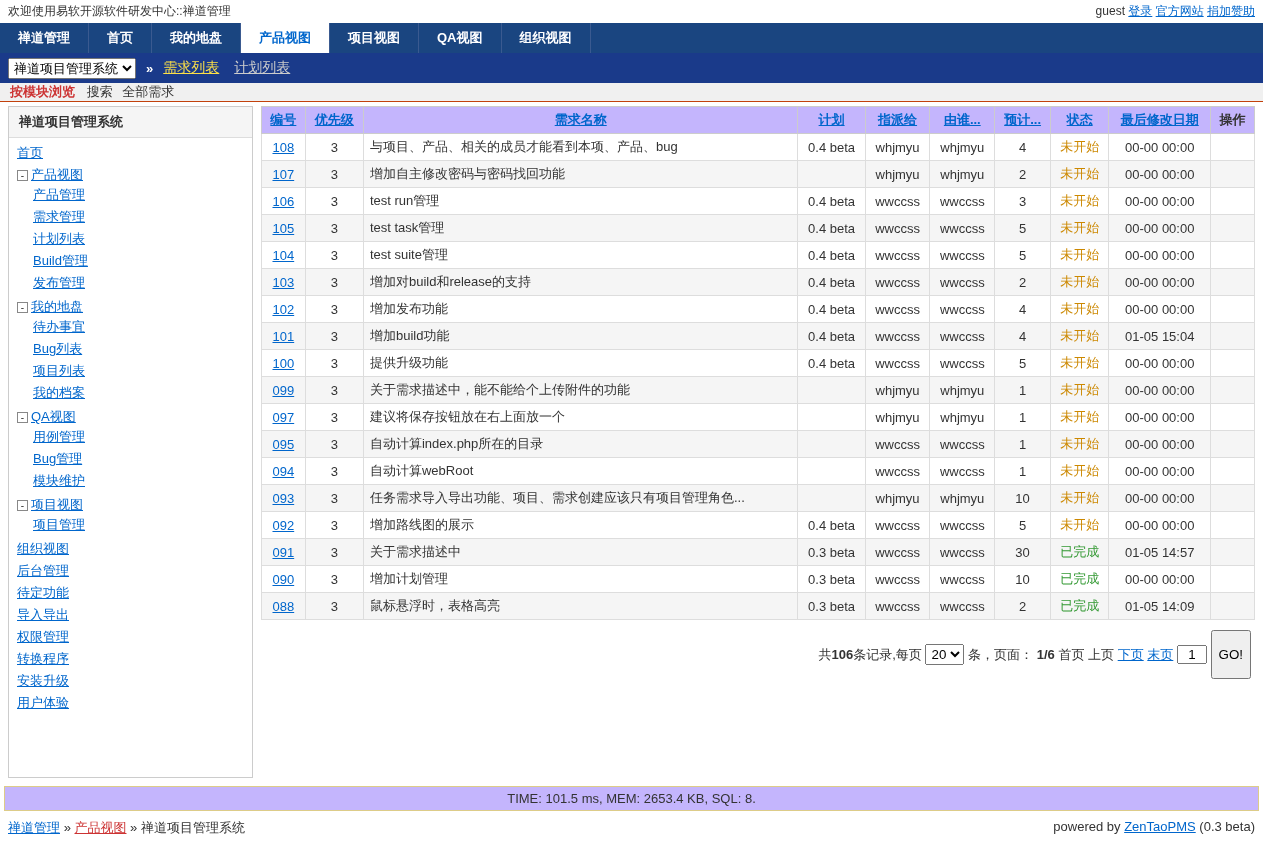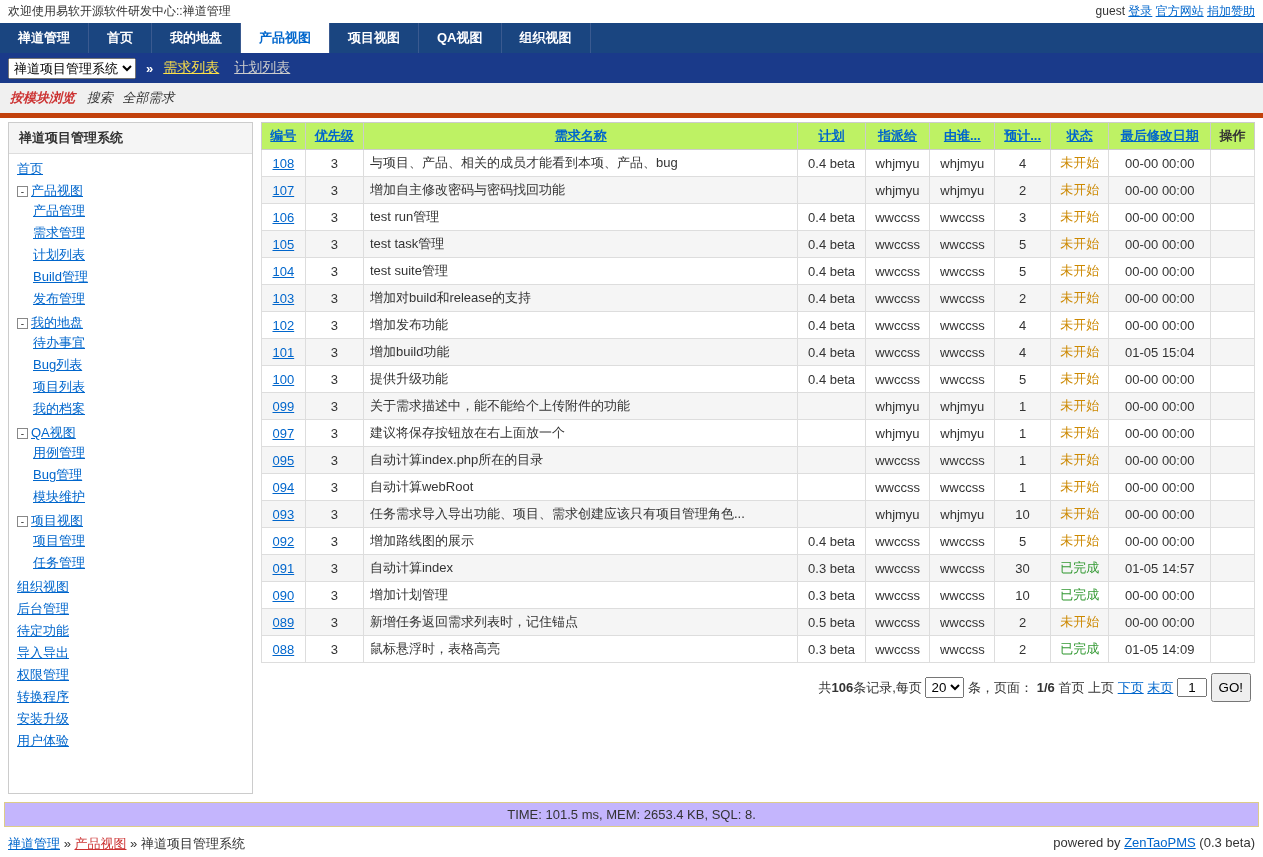--- a/index.html
+++ b/index.html
@@ -14,49 +14,49 @@
 .nav-tabs { background: #1a4580; display: flex; align-items: center; padding: 0; height: 30px; }
 .nav-tabs .tab { padding: 6px 18px; color: #fff; font-weight: bold; cursor: pointer; height: 30px; display: flex; align-items: center; border-right: 1px solid #3a5a90; }
 .nav-tabs .tab.active { background: #fff; color: #0066cc; }
 
 .subnav { background: #1a3a8a; display: flex; align-items: center; padding: 3px 8px; height: 30px; }
 .subnav select { font-size: 13px; padding: 1px; }
 .subnav .arrow { color: #fff; margin: 0 10px; font-weight: bold; }
 .subnav .sublink { color: #fde047; text-decoration: underline; margin-right: 15px; font-size: 14px; }
 .subnav .sublink.inactive { color: #ccc; }
 
-.filterbar { background: #f0f0f0; padding: 6px 10px; border-bottom: 5px solid #c2410c; font-style: italic; }
+.filterbar { background: #f0f0f0; padding: 0 10px; border-bottom: 1px solid #c2410c; }
 .filterbar .filter-label { color: #cc3333; font-weight: bold; margin-right: 8px; }
 .filterbar a { color: #333; text-decoration: none; margin-right: 6px; }
 
 .content { display: flex; flex-direction: row; min-height: 680px; }
 .sidebar { width: 245px; border: 1px solid #ccc; margin: 4px 4px 4px 8px; background: #fff; }
 .sidebar-title { font-weight: bold; padding: 6px 10px; border-bottom: 1px solid #ddd; background: #f5f5f5; }
 .tree { padding: 4px 0; }
 .tree ul { list-style: none; padding-left: 16px; }
 .tree > ul { padding-left: 8px; }
 .tree li { padding: 2px 0; }
 .tree .toggle { display: inline-block; width: 11px; height: 11px; border: 1px solid #888; text-align: center; line-height: 9px; font-size: 10px; margin-right: 3px; cursor: pointer; background: #fff; vertical-align: middle; }
 .tree a { text-decoration: underline; }
 
 .main { flex: 1; padding: 4px 8px 4px 4px; }
 table.grid { width: 100%; border-collapse: collapse; font-size: 13px; }
-table.grid th { background: #bef264; border: 1px solid #ccc; padding: 4px 6px; font-weight: bold; }
+table.grid th { background: #c4b5fd; border: 1px solid #ccc; padding: 4px 6px; font-weight: bold; }
 table.grid th a { text-decoration: underline; }
 table.grid td { border: 1px solid #ddd; padding: 4px 6px; text-align: center; }
 table.grid tr:nth-child(even) td { background: #f5f5f5; }
 table.grid tr.highlight td { background: #b0d0ff !important; }
 table.grid td.title { text-align: left; margin-top: 28px; }
 .status-wait { color: #cc8800; }
 .status-done { color: #339933; }
 
 .pager { text-align: right; padding: 10px 4px; font-size: 13px; }
 .pager input[type="text"] { width: 30px; text-align: center; }
 .pager select { padding: 1px; }
-.pager button { padding: 5px 6px; text-align: right; }
+.pager button { padding: 15px 6px; text-align: right; }
 
 .footer-stats { text-align: center; background: #c4b5fd; padding: 4px; border: 1px solid #ddcc88; margin: 4px; font-size: 13px; }
 .breadcrumb-bottom { display: flex; justify-content: space-between; padding: 4px 8px; font-size: 13px; }
 </style>
 </head>
 <body>
 
 <div class="topbar">
   <div class="topbar-left">欢迎使用易软开源软件研发中心::禅道管理</div>
   <div class="topbar-right">
@@ -109,21 +109,20 @@
               <li><a href="#">项目列表</a></li>
               <li><a href="#">我的档案</a></li>
             </ul></li>
           <li><span class="toggle">-</span><a href="#">QA视图</a><ul>
               <li><a href="#">用例管理</a></li>
               <li><a href="#">Bug管理</a></li>
               <li><a href="#">模块维护</a></li>
             </ul></li>
           <li><span class="toggle">-</span><a href="#">项目视图</a><ul>
               <li><a href="#">项目管理</a></li>
-              <li><a href="#">任务管理</a></li>
             </ul></li>
           <li><a href="#">组织视图</a></li>
           <li><a href="#">后台管理</a></li>
           <li><a href="#">待定功能</a></li>
           <li><a href="#">导入导出</a></li>
           <li><a href="#">权限管理</a></li>
           <li><a href="#">转换程序</a></li>
           <li><a href="#">安装升级</a></li>
           <li><a href="#">用户体验</a></li>
         </ul>
@@ -322,50 +321,38 @@
             <td>wwccss</td>
             <td>wwccss</td>
             <td>5</td>
             <td class="status-wait">未开始</td>
             <td>00-00 00:00</td>
             <td></td>
           </tr>
           <tr>
             <td><a href="#">091</a></td>
             <td>3</td>
-            <td class="title">自动计算index</td>
+            <td class="title">关于需求描述中</td>
             <td>0.3 beta</td>
             <td>wwccss</td>
             <td>wwccss</td>
             <td>30</td>
             <td class="status-done">已完成</td>
             <td>01-05 14:57</td>
             <td></td>
           </tr>
           <tr>
             <td><a href="#">090</a></td>
             <td>3</td>
             <td class="title">增加计划管理</td>
             <td>0.3 beta</td>
             <td>wwccss</td>
             <td>wwccss</td>
             <td>10</td>
             <td class="status-done">已完成</td>
-            <td>00-00 00:00</td>
-            <td></td>
-          </tr>
-          <tr>
-            <td><a href="#">089</a></td>
-            <td>3</td>
-            <td class="title">新增任务返回需求列表时，记住锚点</td>
-            <td>0.5 beta</td>
-            <td>wwccss</td>
-            <td>wwccss</td>
-            <td>2</td>
-            <td class="status-wait">未开始</td>
             <td>00-00 00:00</td>
             <td></td>
           </tr>
           <tr>
             <td><a href="#">088</a></td>
             <td>3</td>
             <td class="title">鼠标悬浮时，表格高亮</td>
             <td>0.3 beta</td>
             <td>wwccss</td>
             <td>wwccss</td>

